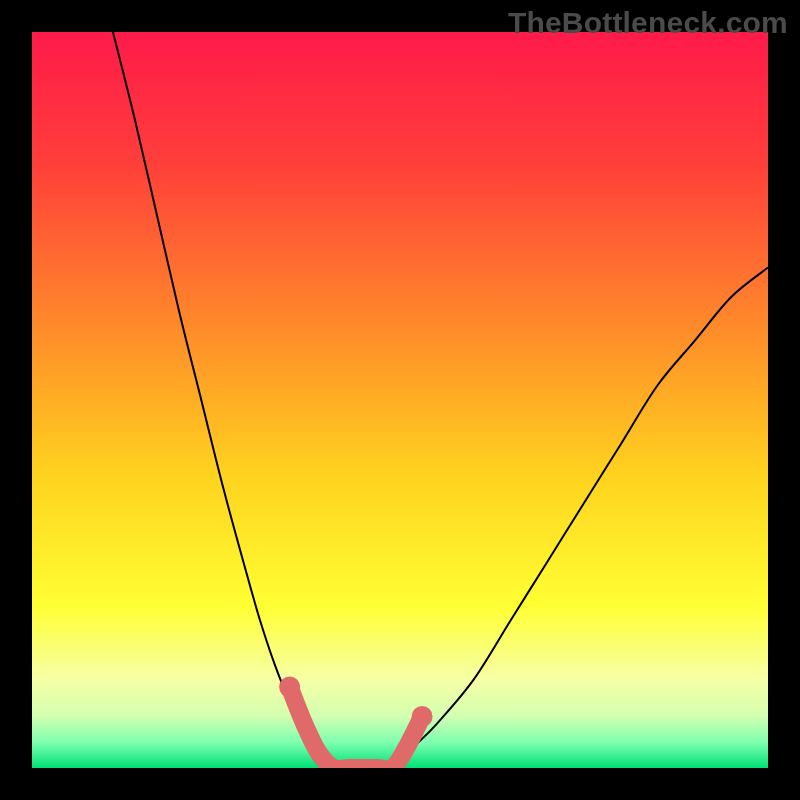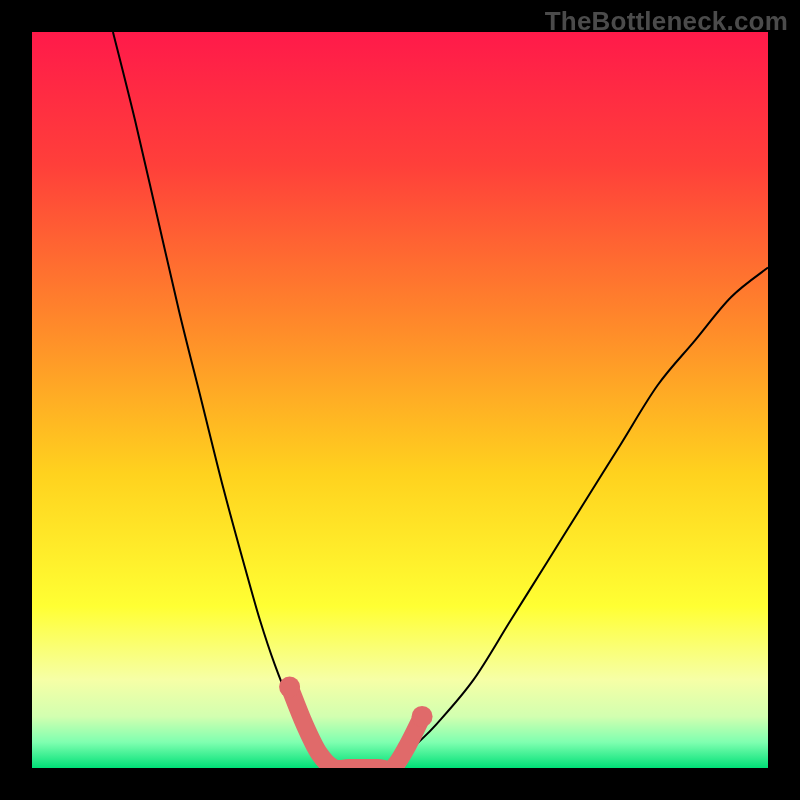--- a/index.html
+++ b/index.html
@@ -23,21 +23,21 @@
     top: 32px;
     width: 736px;
     height: 736px;
     overflow: hidden;
   }
   .watermark {
     position: absolute;
     top: 6px;
     right: 12px;
     color: #4b4b4b;
-    font-size: 26px;
+    font-size: 30px;
     font-weight: 600;
     letter-spacing: 0.2px;
     z-index: 20;
   }
   svg {
     position: absolute;
     left: 0; top: 0;
   }
 </style>
 </head>

